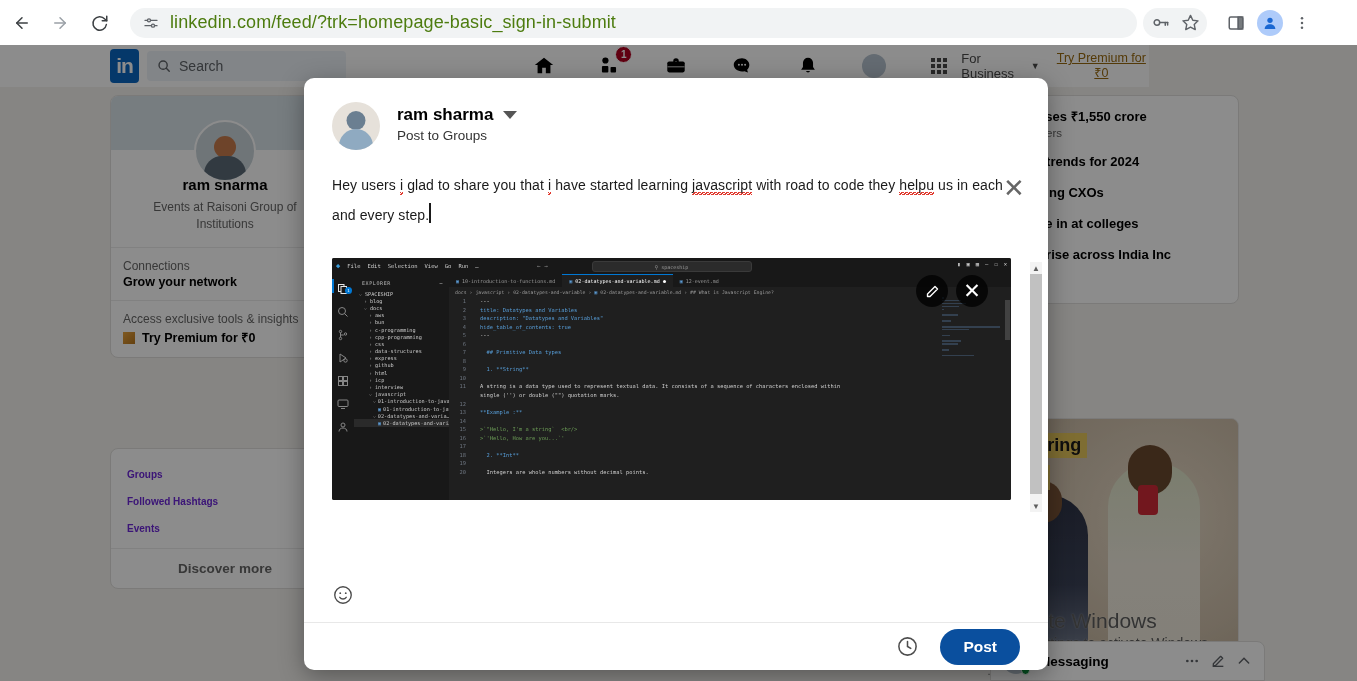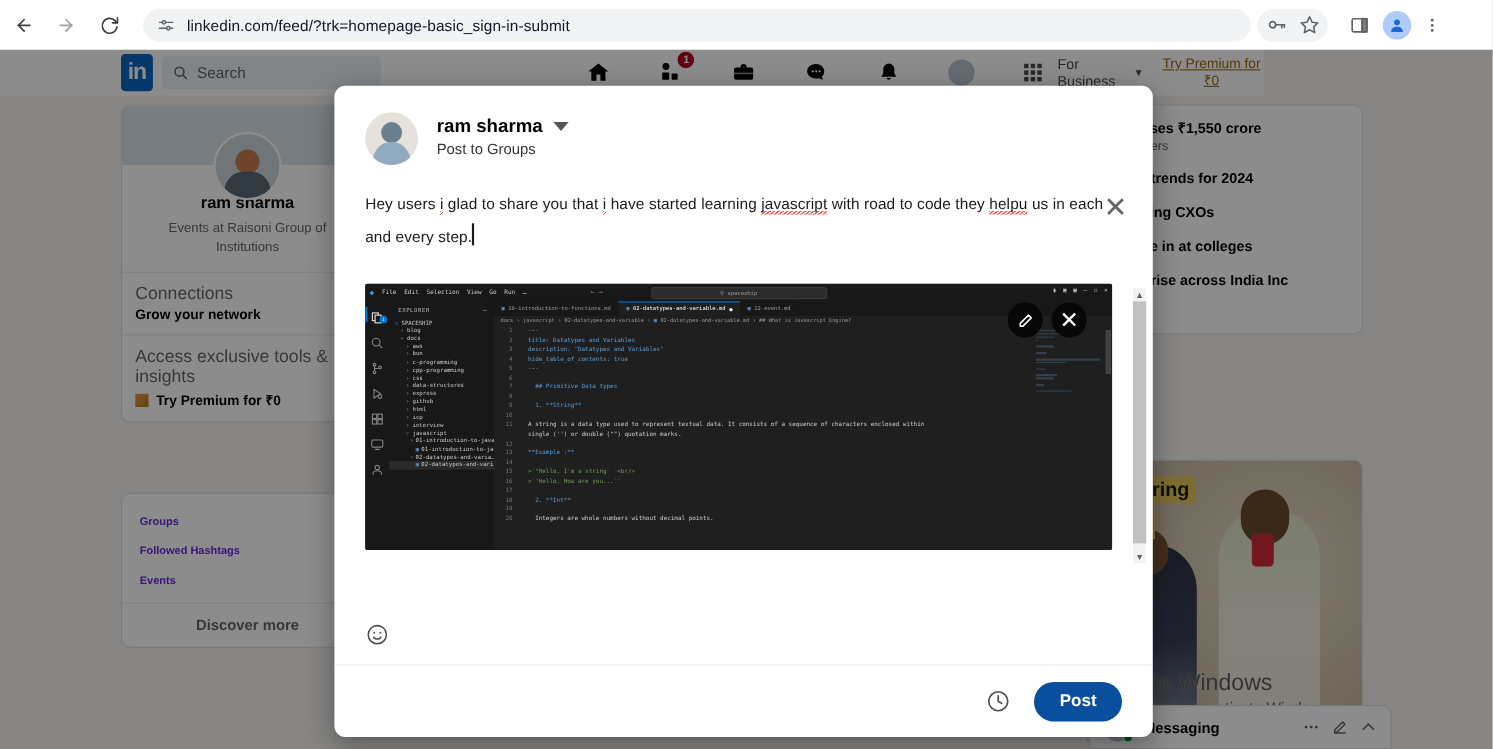--- a/index.html
+++ b/index.html
@@ -24,21 +24,21 @@
   #btn-back { margin-left: 6px; }
   #btn-forward { margin-left: 6px; color:#9aa0a6; }
   #btn-reload { margin-left: 8px; }
   #omnibox {
     margin-left: 14px; height: 30px; width: 1007px;
     background: #f1f3f4; border-radius: 16px;
     display: flex; align-items: center; padding: 0 12px; gap: 10px;
   }
   #omnibox .site-icon { width:18px;height:18px;display:flex;align-items:center;justify-content:center;color:#5f6368;}
   #url-text {
-    font-size: 14px; color: #0f172a; letter-spacing: 0.1px; white-space: nowrap;
+    font-size: 18px; color: #4d7c0f; letter-spacing: 0.1px; white-space: nowrap;
   }
   .toolbar-icon {
     width: 30px; height: 30px; display: flex; align-items: center; justify-content: center;
     color: #5f6368;
   }
   #pw-star-group {
     display:flex; align-items:center; background:#f1f3f4; border-radius:16px; height:30px;
     margin-left:6px; padding:0 2px;
   }
   #avatar-btn {
@@ -94,21 +94,21 @@
   #li-left .pfp {
     position:absolute; left:50%; transform:translateX(-50%); top:24px;
     width:62px;height:62px;border-radius:50%;background:#cbd5db;border:2px solid #fff;
     overflow:hidden;
   }
   #li-left .pfp .head { position:absolute; left:50%; transform:translateX(-50%); top:14px; width:22px;height:22px;border-radius:50%; background:#c97d4e;}
   #li-left .pfp .body { position:absolute; left:50%; transform:translateX(-50%); top:34px; width:42px;height:28px;border-radius:18px 18px 0 0; background:#5b6b77;}
   #li-left .pname { margin-top:26px; text-align:center; font-size:15px; font-weight:600; color:#000; }
   #li-left .ptitle { margin-top:6px; text-align:center; font-size:12px; color:#666; padding:0 18px; line-height:17px; }
   .li-sec { border-top:1px solid #ebebeb; padding:11px 12px; }
-  .li-sec .small { font-size:16px; color:#666; }
+  .li-sec .small { font-size:12px; color:#666; }
   .li-sec .strong { font-size:12.5px; color:#000; font-weight:600; margin-top:2px; }
   .li-sec .prem { font-size:12.5px; color:#000; font-weight:600; margin-top:3px; display:flex; align-items:center; gap:7px;}
   .prem-badge { width:12px;height:12px;background:linear-gradient(135deg,#e7a33e,#b8761d); }
   .li-item { font-size:12.5px; color:#000; font-weight:600; display:flex; align-items:center; gap:9px; }
   #li-left2 {
     position:absolute; left:110px; top:403px; width:230px; background:#fff;
     border:1px solid #e0dfdc; border-radius:8px; overflow:hidden; padding: 12px 0 0 0;
   }
   .li-link { font-size:10px; color:#6d28d9; font-weight:600; padding:8px 16px; }
   #discover { border-top:1px solid #ebebeb; text-align:center; font-size:13.5px; color:#666; font-weight:600; padding:12px 0; margin-top:6px;}
@@ -249,21 +249,21 @@
 
   #modal-scroll { position:absolute; right:6px; top:106px; width:12px; height:250px; background:#f3f3f3; z-index:31; }
   #modal-thumb { position:absolute; right:6px; top:118px; width:12px; height:220px; background:#c1c1c1; z-index:32;}
   .sc-arrow { position:absolute; right:6px; width:12px; height:12px; display:flex; align-items:center; justify-content:center; color:#5f5f5f; font-size:8px; z-index:33;}
   #sc-up { top:106px; }
   #sc-down { top:344px; }
 
   #modal-tools { padding: 8px 28px 14px 28px; }
   #emoji-btn { width:24px;height:24px;color:#4d4d4d; }
   #modal-footer {
-    border-top:1px solid #e8e8e8; height:66px; display:flex; align-items:center; justify-content:flex-end;
+    border-top:1px solid #e8e8e8; height:48px; display:flex; align-items:center; justify-content:flex-end;
     padding: 0 28px; gap: 20px;
   }
   #schedule-btn { width:26px;height:26px;color:#4d4d4d;display:flex;align-items:center;justify-content:center; }
   #post-btn {
     background:#0a4f9e; color:#fff; border:none; border-radius:18px; padding:9px 23px;
     font-size:15.5px; font-weight:600; font-family:"Liberation Sans", sans-serif; cursor:pointer;
   }
 </style>
 </head>
 <body>

